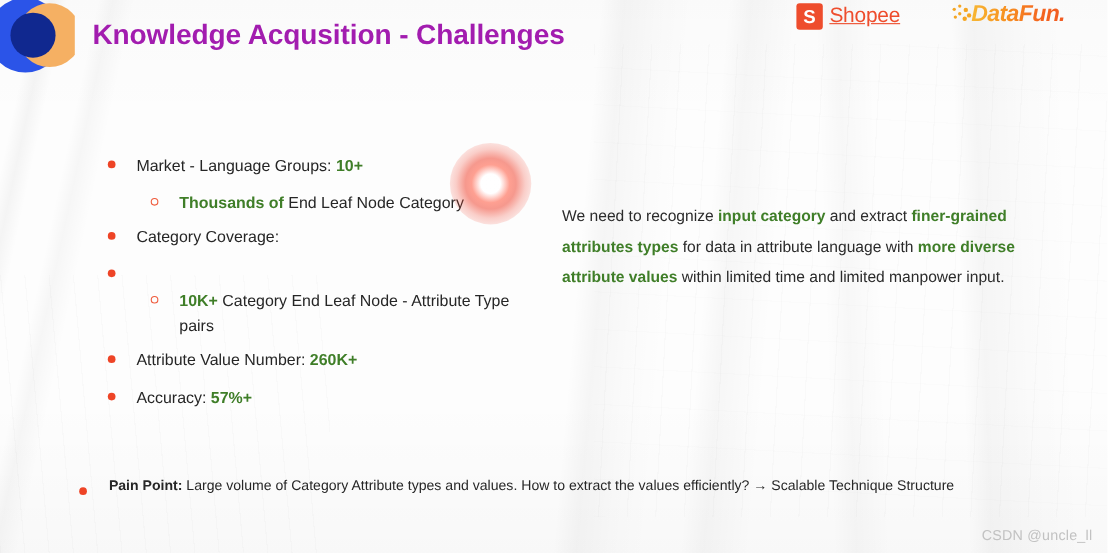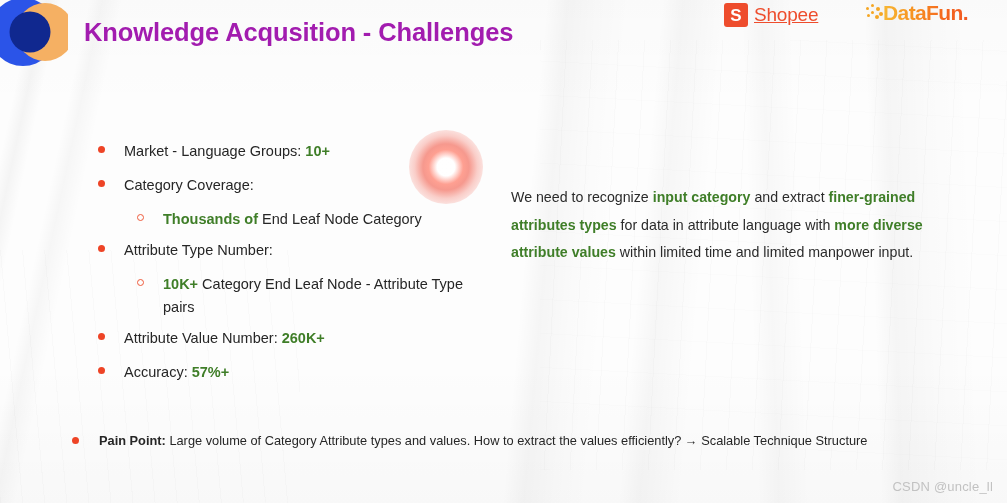--- a/index.html
+++ b/index.html
@@ -112,20 +112,21 @@
   #datafun-dots i {
     position: absolute;
     width: 3px;
     height: 3px;
     border-radius: 50%;
     background: #f5a623;
   }
   #datafun-wordmark {
     font-size: 21px;
     font-weight: bold;
+    font-style: italic;
     letter-spacing: -0.6px;
     background: linear-gradient(90deg, #f7b733 0%, #f79321 35%, #f4641f 75%, #f15a22 100%);
     -webkit-background-clip: text;
     background-clip: text;
     color: transparent;
   }
 
   
   #bullet-list {
     position: absolute;
@@ -183,21 +184,21 @@
     line-height: 27.5px;
     color: #2b2b2b;
   }
 
   
   #pain-point-row {
     position: absolute;
     left: 72px;
     top: 432px;
     display: flex;
-    align-items: flex-start;
+    align-items: flex-end;
   }
   #pain-point-row .dot-solid {
     margin-top: 5px;
     margin-right: 20px;
   }
   #pain-point-text {
     font-size: 12.8px;
     color: #262626;
     line-height: 18px;
     white-space: nowrap;
@@ -265,31 +266,30 @@
       <i style="left:13px; top:9px;  width:4px; height:4px;"></i>
     </div>
     <div id="datafun-wordmark">DataFun.</div>
   </div>
 
   <div id="bullet-list">
       <div class="bullet-row">
         <div class="dot-solid"></div>
         <div class="bullet-text"><span>Market - Language Groups: </span><span class="hl-green">10+</span></div>
       </div>
-      <div class="bullet-row">
-        <div class="dot-solid"></div>
-        <div class="bullet-text"><span>Category Coverage:</span></div>
-      </div>
       <div class="bullet-row sub">
         <div class="dot-hollow"></div>
         <div class="bullet-text"><span class="hl-green">Thousands of </span><span>End Leaf Node Category</span></div>
       </div>
       <div class="bullet-row">
         <div class="dot-solid"></div>
-        <div class="bullet-text"><span>Attribute Type Number:</span></div>
+        <div class="bullet-text"><span>Category Coverage:</span></div>
+      </div>
+      <div class="bullet-row">
+        <div class="dot-solid"></div>
       </div>
       <div class="bullet-row sub">
         <div class="dot-hollow"></div>
         <div class="bullet-text"><span class="hl-green">10K+ </span><span>Category End Leaf Node - Attribute Type pairs</span></div>
       </div>
       <div class="bullet-row">
         <div class="dot-solid"></div>
         <div class="bullet-text"><span>Attribute Value Number: </span><span class="hl-green">260K+</span></div>
       </div>
       <div class="bullet-row">

